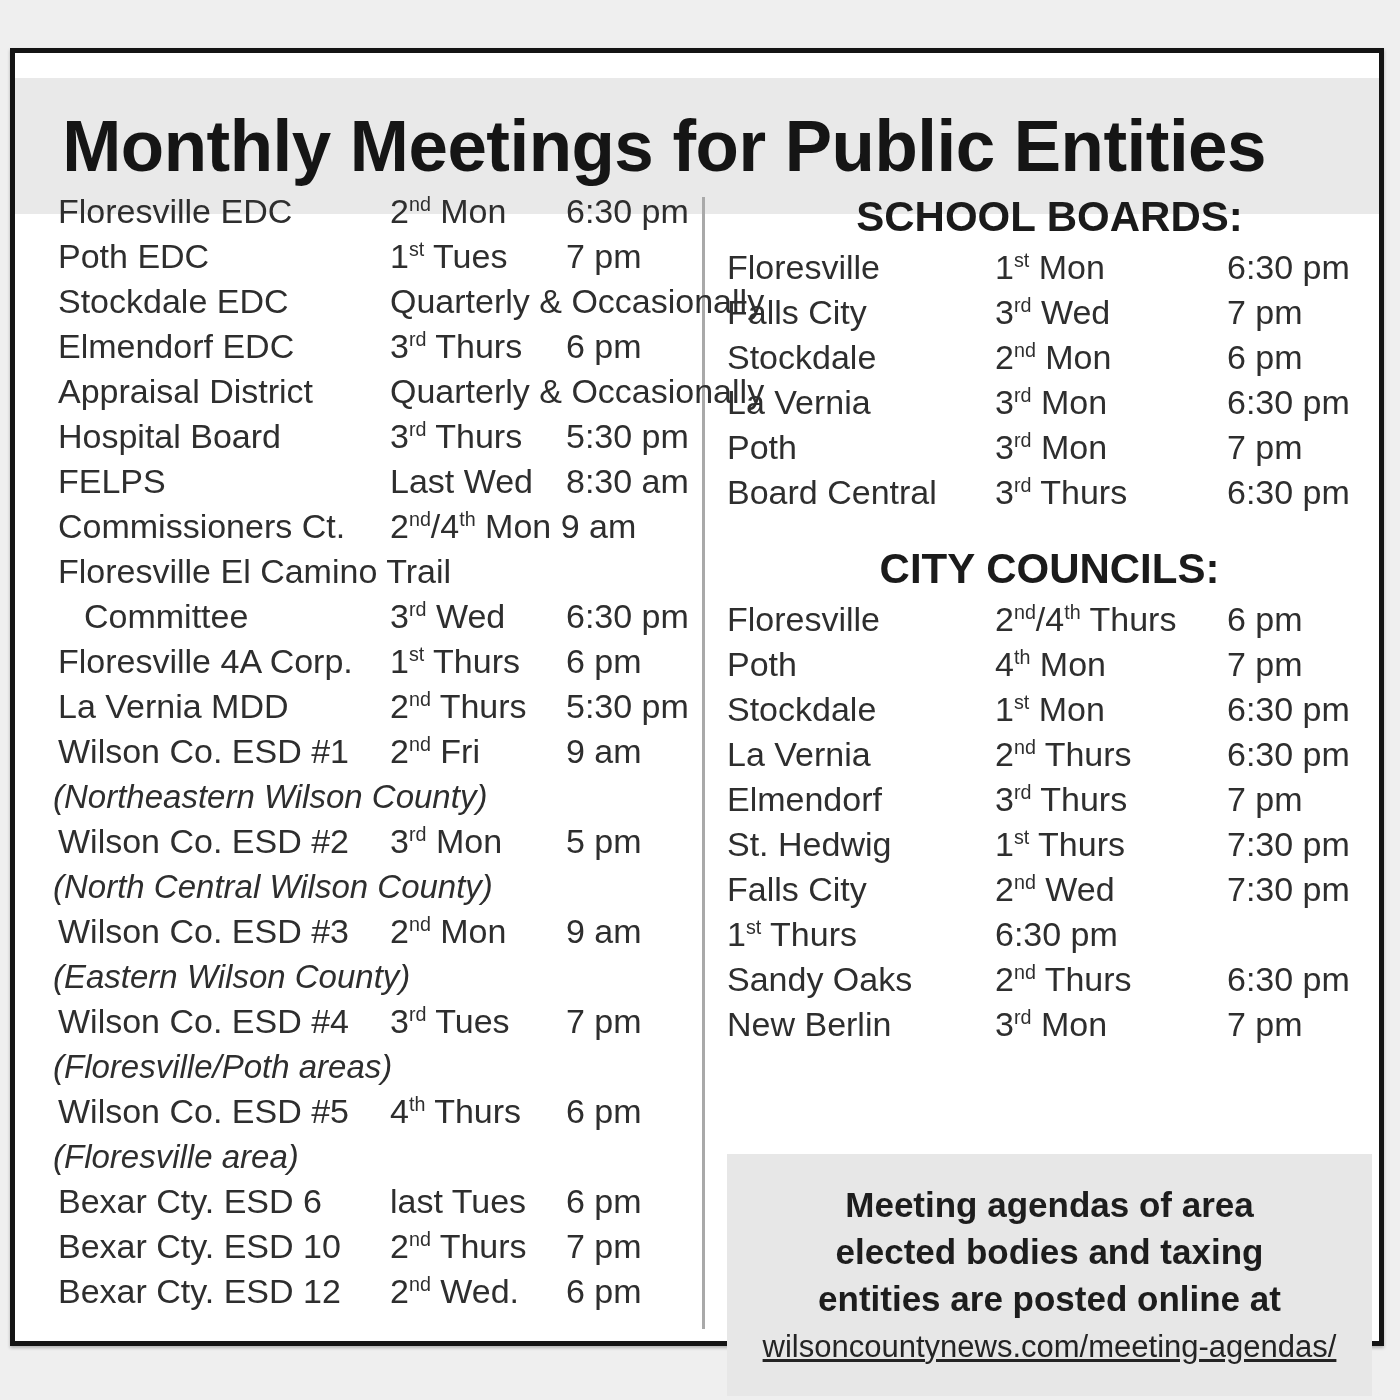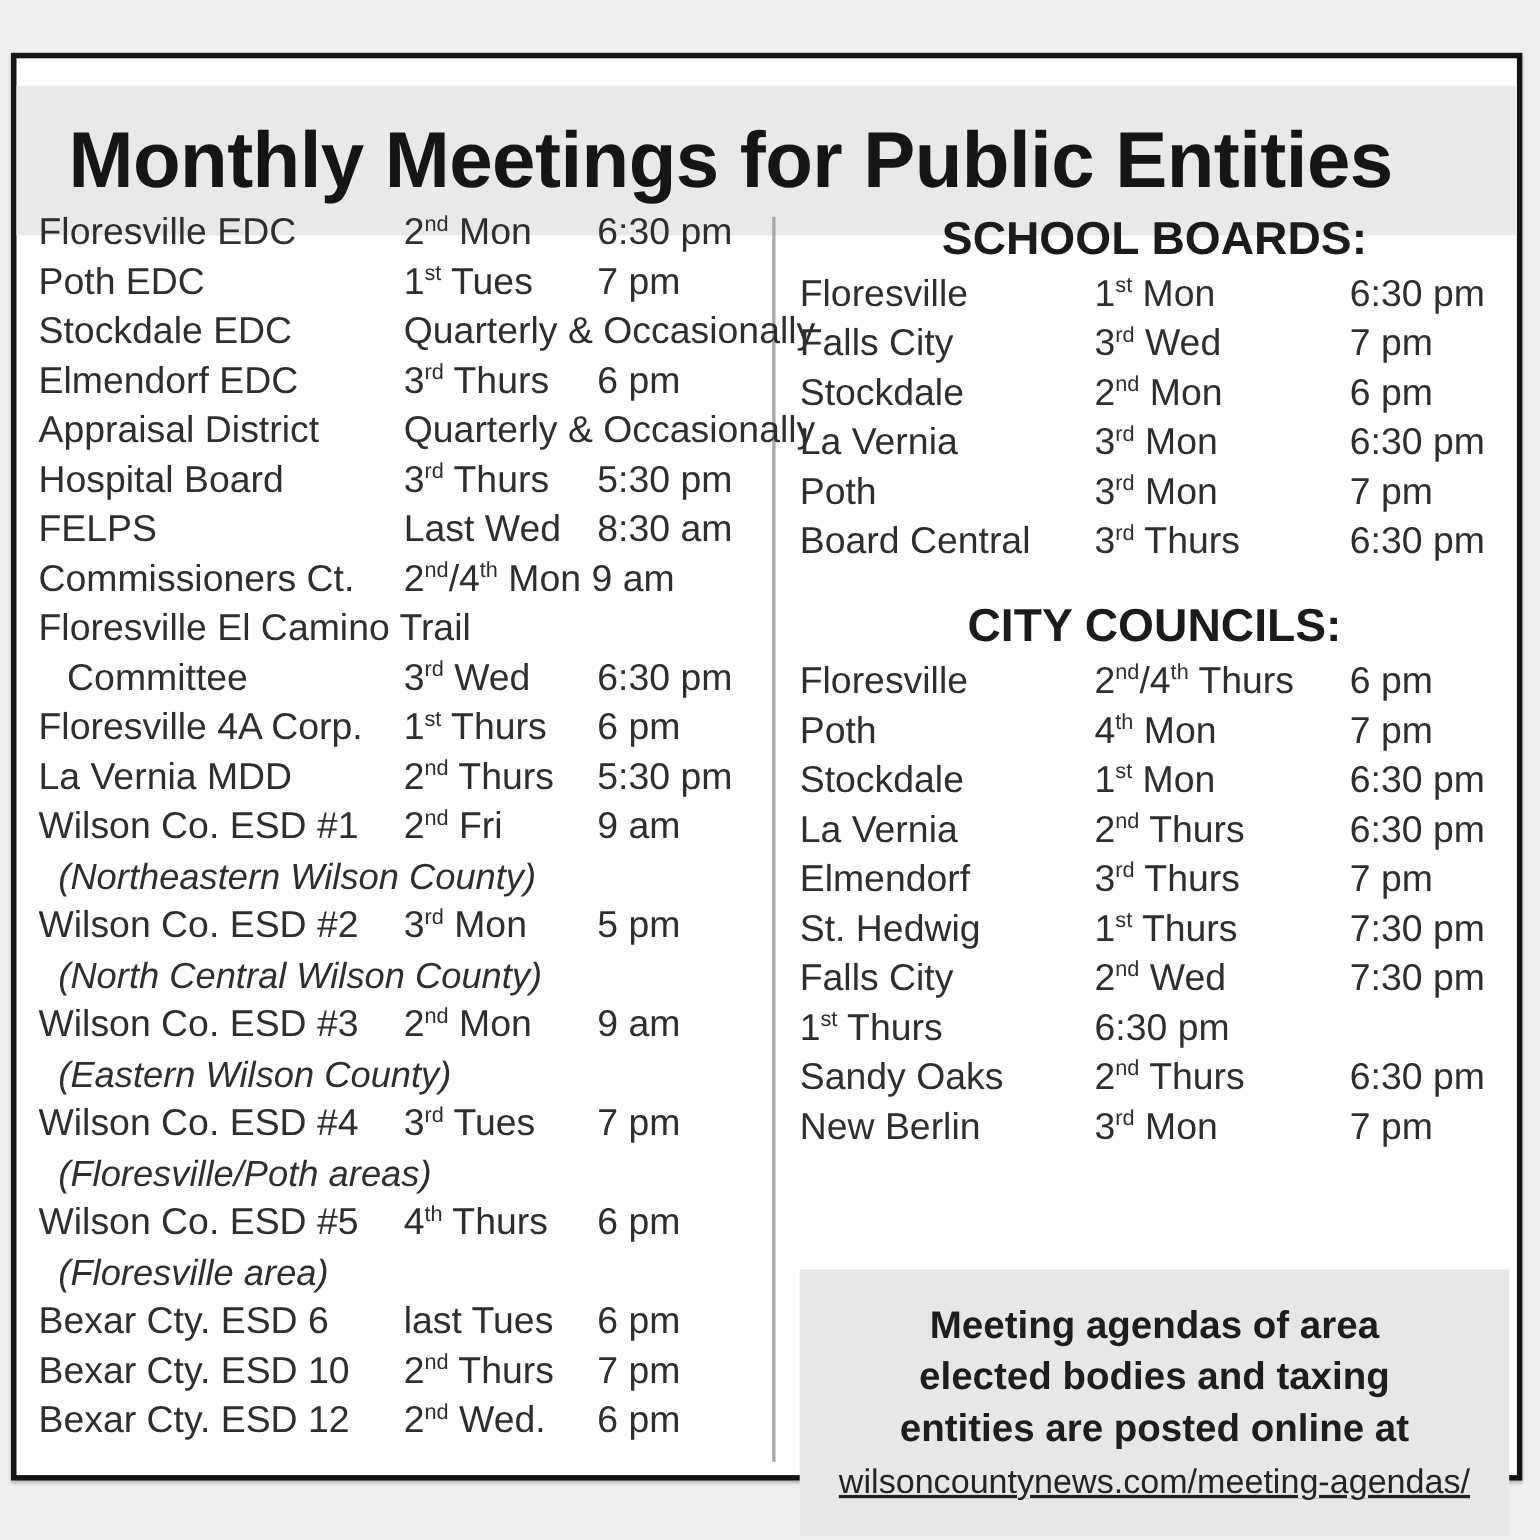--- a/index.html
+++ b/index.html
@@ -84,21 +84,21 @@
   .col-right { left: 712px; width: 645px; }
 
   .row {
     display: grid;
     height: 45px;
     align-items: center;
     color: #2e2e2e;
     font-size: 34px;
     white-space: nowrap;
   }
-  .col-left .row  { grid-template-columns: 332px 176px 1fr; }
+  .col-left .row  { grid-template-columns: 332px 176px 1fr; margin-left: 23px; }
   .col-right .row { grid-template-columns: 268px 232px 1fr; }
 
   .row .name, .row .day, .row .time {
     overflow: visible;
   }
   .row.wide .day {
     grid-column: 2 / span 2;
   }
   .row.merged .day {
     grid-column: 2 / span 2;

